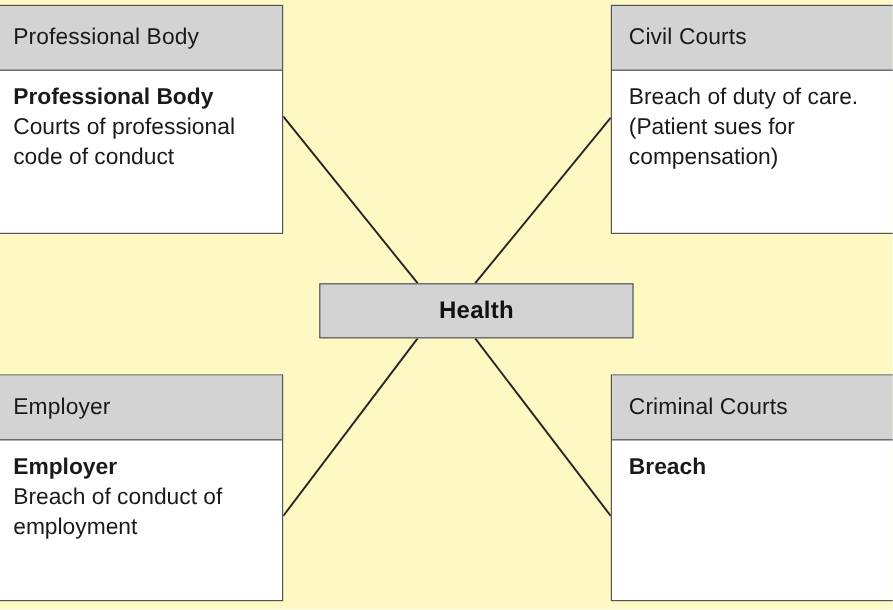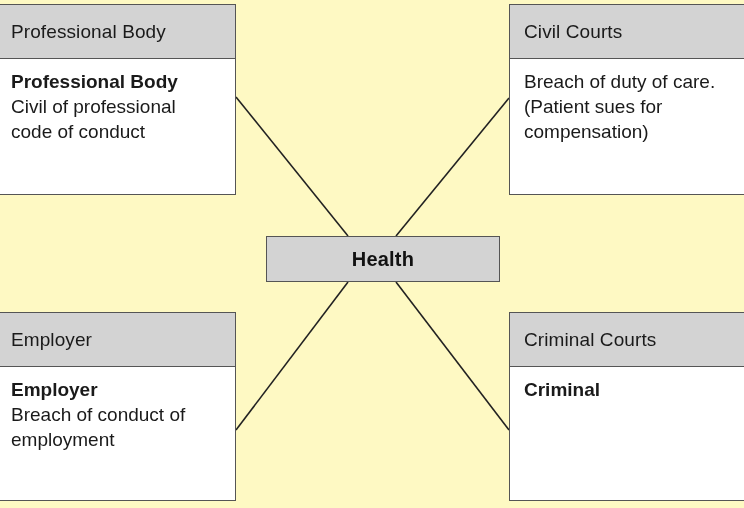--- a/index.html
+++ b/index.html
@@ -83,21 +83,21 @@
   #node-bottom-right {
     left: 509px;
     top: 312px;
     width: 239px;
     height: 189px;
   }
   #node-center {
     position: absolute;
     left: 266px;
     top: 236px;
-    width: 234px;
+    width: 262px;
     height: 46px;
     box-sizing: border-box;
     border: 1.5px solid #555555;
     background: #d3d3d3;
     display: flex;
     align-items: center;
     justify-content: center;
     z-index: 3;
   }
   #node-center .center-label {
@@ -118,21 +118,21 @@
     <line x1="236" y1="430" x2="348" y2="282" stroke="#222222" stroke-width="1.6"></line>
     <line x1="509" y1="430" x2="396" y2="282" stroke="#222222" stroke-width="1.6"></line>
   </svg>
 
   <div class="node-box" id="node-top-left">
     <div class="node-header">
       <span>Professional Body</span>
     </div>
     <div class="node-body">
       <span class="node-body-title">Professional Body</span>
-      <span class="node-body-text">Civil of professional code of conduct</span>
+      <span class="node-body-text">Courts of professional code of conduct</span>
     </div>
   </div>
 
   <div class="node-box" id="node-top-right">
     <div class="node-header">
       <span>Civil Courts</span>
     </div>
     <div class="node-body">
       <span class="node-body-text">Breach of duty of care. (Patient sues for compensation)</span>
     </div>
@@ -150,17 +150,17 @@
       <span class="node-body-title">Employer</span>
       <span class="node-body-text">Breach of conduct of employment</span>
     </div>
   </div>
 
   <div class="node-box" id="node-bottom-right">
     <div class="node-header">
       <span>Criminal Courts</span>
     </div>
     <div class="node-body">
-      <span class="node-body-title">Criminal</span>
+      <span class="node-body-title">Breach</span>
     </div>
   </div>
 
 </div>
 
 </body></html>

